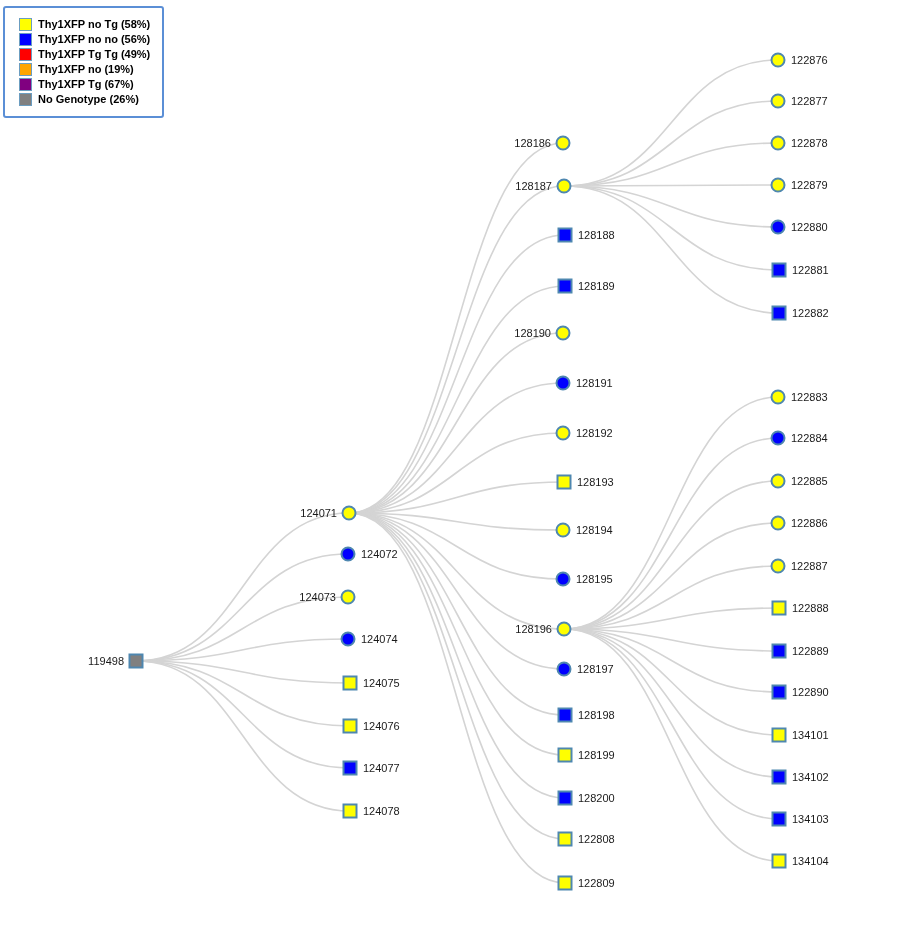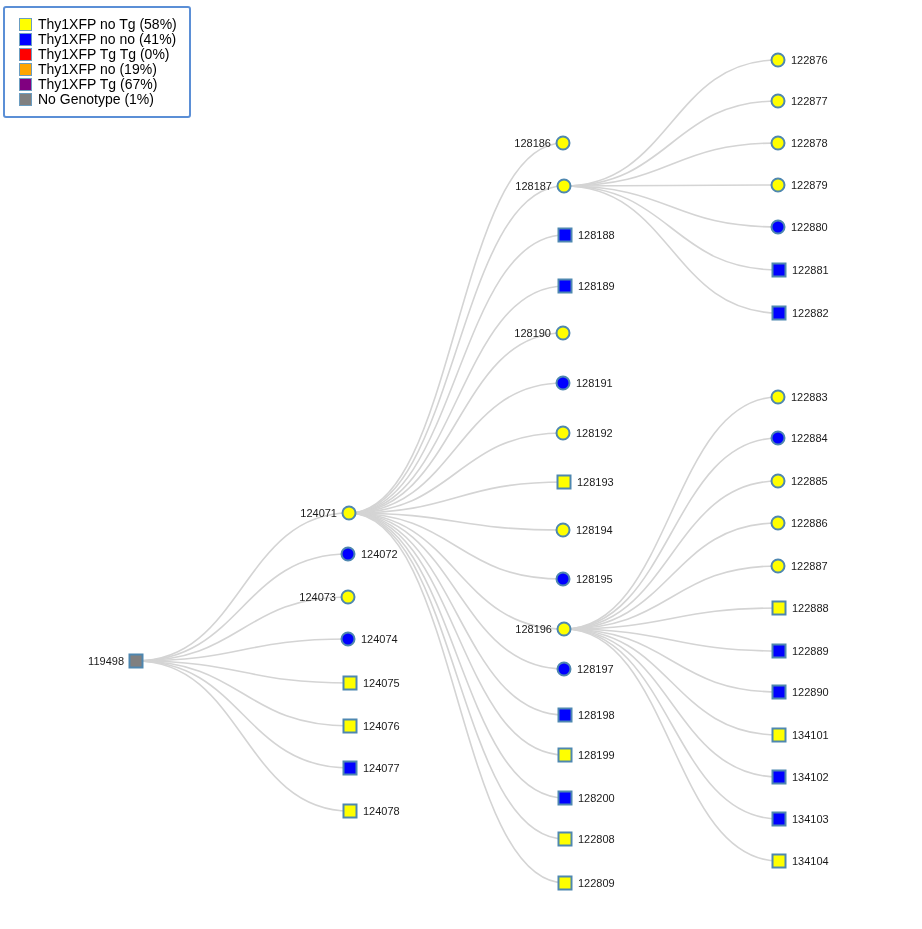--- a/index.html
+++ b/index.html
@@ -34,23 +34,24 @@
   }
   .legend-swatch {
     display: inline-block;
     width: 11px;
     height: 11px;
     border: 1px solid #6b9dc0;
     margin-right: 6px;
     flex: none;
   }
   .legend-label {
-    font-size: 14px;
+    font-size: 11px;
     color: #000000;
     line-height: 13px;
+    font-weight: bold;
   }
   text.node-label {
     font-size: 11px;
     fill: #1a1a1a;
   }
 </style>
 </head>
 <body>
 
 <div class="canvas">
@@ -284,32 +285,32 @@
         </g>
       </g>
     </svg>
   <div class="legend" id="legend">
       <div class="legend-item">
         <span class="legend-swatch" style="background: rgb(255, 255, 0);"></span>
         <span class="legend-label">Thy1XFP no Tg (58%)</span>
       </div>
       <div class="legend-item">
         <span class="legend-swatch" style="background: rgb(0, 0, 255);"></span>
-        <span class="legend-label">Thy1XFP no no (41%)</span>
+        <span class="legend-label">Thy1XFP no no (56%)</span>
       </div>
       <div class="legend-item">
         <span class="legend-swatch" style="background: rgb(255, 0, 0);"></span>
-        <span class="legend-label">Thy1XFP Tg Tg (0%)</span>
+        <span class="legend-label">Thy1XFP Tg Tg (49%)</span>
       </div>
       <div class="legend-item">
         <span class="legend-swatch" style="background: rgb(255, 165, 0);"></span>
         <span class="legend-label">Thy1XFP no (19%)</span>
       </div>
       <div class="legend-item">
         <span class="legend-swatch" style="background: rgb(128, 0, 128);"></span>
         <span class="legend-label">Thy1XFP Tg (67%)</span>
       </div>
       <div class="legend-item">
         <span class="legend-swatch" style="background: rgb(128, 128, 128);"></span>
-        <span class="legend-label">No Genotype (1%)</span>
+        <span class="legend-label">No Genotype (26%)</span>
       </div>
     </div>
 </div>
 
 </body></html>

